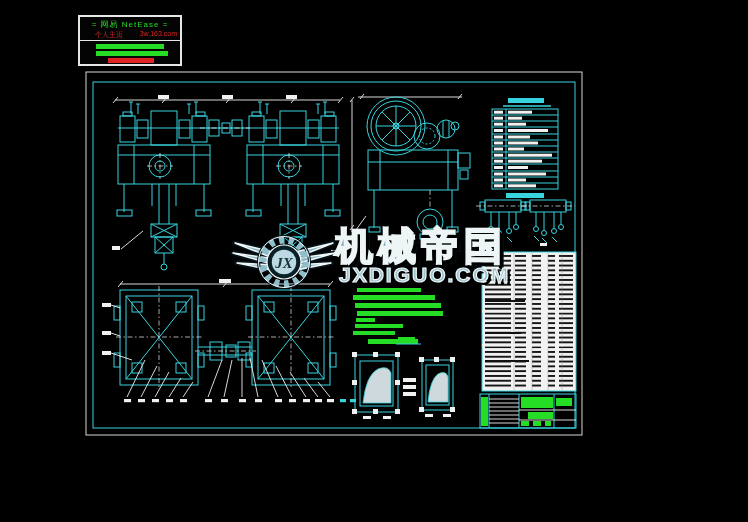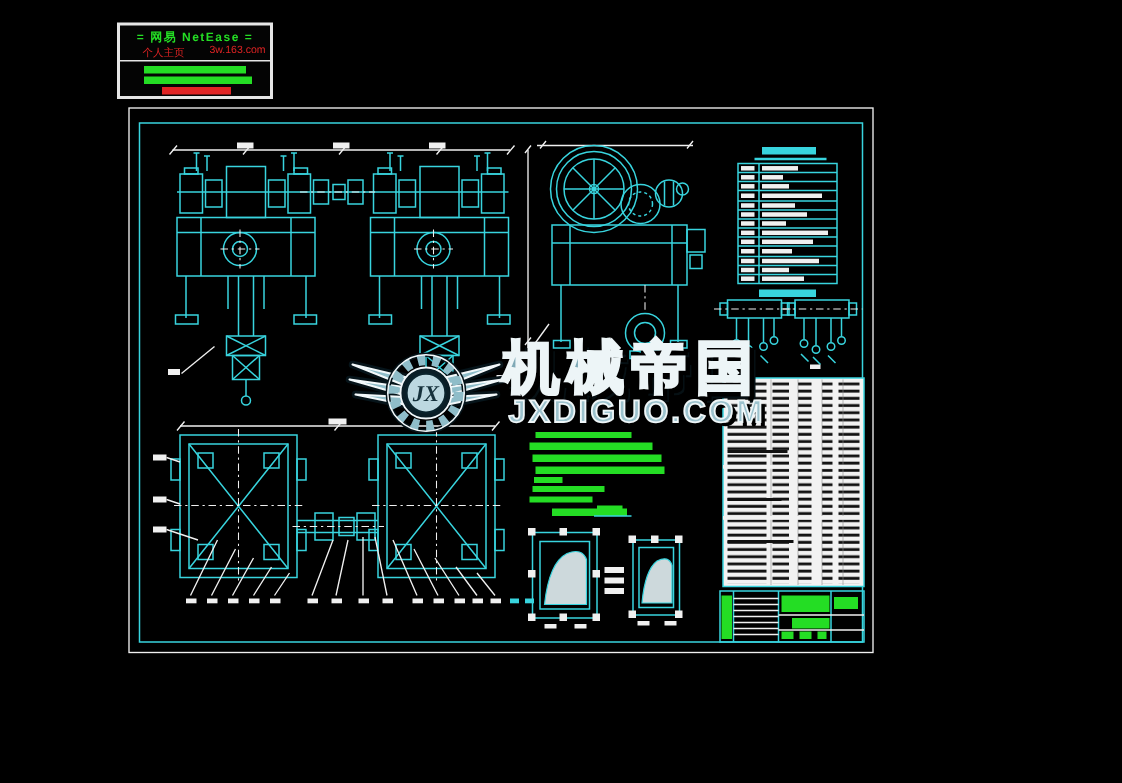--- a/index.html
+++ b/index.html
@@ -21,21 +21,21 @@
   .w  {stroke:var(--cad-white); fill:none; stroke-width:0.9;}
   .wd {stroke:var(--cad-white); fill:none; stroke-width:0.7; stroke-dasharray:5 2.5 1.5 2.5;}
   .cf {fill:var(--cad-line); stroke:none;}
   .wf {fill:var(--cad-white); stroke:none;}
   .gf {fill:var(--green); stroke:none;}
   .paper{fill:var(--paper);}
   
   .net-box{position:absolute;left:78px;top:15px;width:100px;height:47px;border:2px solid #e6e6e6;
            background:#040404;z-index:6;}
   .net-title{position:absolute;left:0;top:2px;width:100%;text-align:center;color:var(--green);
-             font-size:8px;font-weight:bold;letter-spacing:1px;white-space:nowrap;}
+             font-size:8px;font-weight:normal;letter-spacing:1px;white-space:nowrap;}
   .net-sub{position:absolute;left:0;top:13px;width:100%;font-size:7px;color:var(--red);white-space:nowrap;}
   .net-sub .l{position:absolute;left:15px;}
   .net-sub .r{position:absolute;right:3px;}
   .net-divider{position:absolute;left:0;top:23px;width:100%;height:1px;background:#e6e6e6;}
   .nbar{position:absolute;}
   .nb1{left:16px;top:27px;width:68px;height:5px;background:var(--green);}
   .nb2{left:16px;top:34px;width:72px;height:5px;background:var(--green);}
   .nb3{left:28px;top:41px;width:46px;height:5px;background:var(--red);}
   
   .wm{position:absolute;left:0;top:0;width:610px;height:522px;z-index:4;pointer-events:none;}

